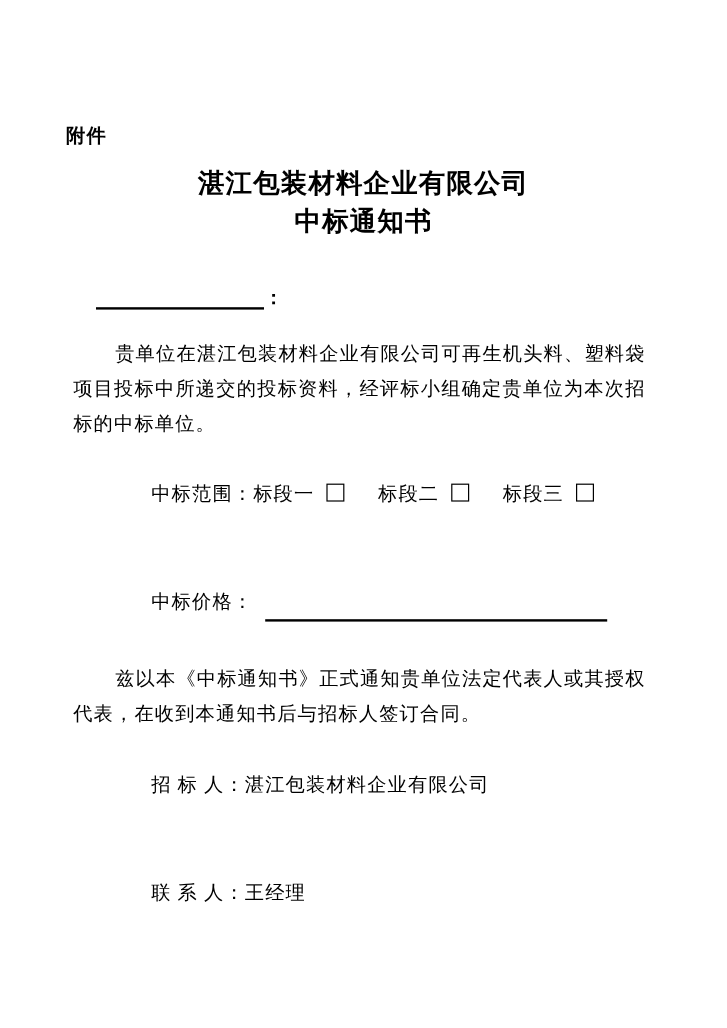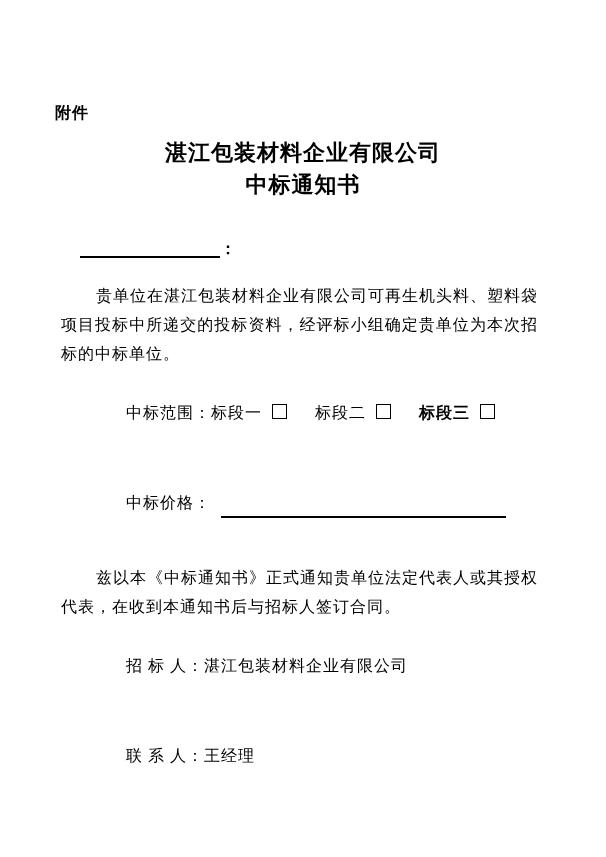--- a/index.html
+++ b/index.html
@@ -64,38 +64,38 @@
     font-weight: bold;
   }
   .para {
     margin: 0;
     text-align: justify;
     text-justify: inter-ideograph;
     line-height: 29px;
     text-indent: 35px;
   }
   .p1 { margin-top: 23px; }
-  .p2 { margin-top: 15px; }
+  .p2 { margin-top: 4px; }
   .field-row {
     padding-left: 35px;
     line-height: 30px;
     white-space: pre-wrap;
   }
   .label { white-space: pre-wrap; }
   .checkbox {
     display: inline-block;
     width: 13px;
     height: 13px;
     border: 1.5px solid #000000;
     vertical-align: -1px;
     margin-left: 10px;
     background: #ffffff;
   }
   .section-group { margin-right: 28px; }
-  .section-group:last-child { margin-right: 0; font-weight: bold; }
+  .section-group:last-child { margin-right: 0; }
   .price-underline {
     display: inline-block;
     width: 285px;
     height: 18px;
     border-bottom: 2px solid #000000;
     vertical-align: bottom;
     margin-left: 10px;
   }
 </style>
 </head>

